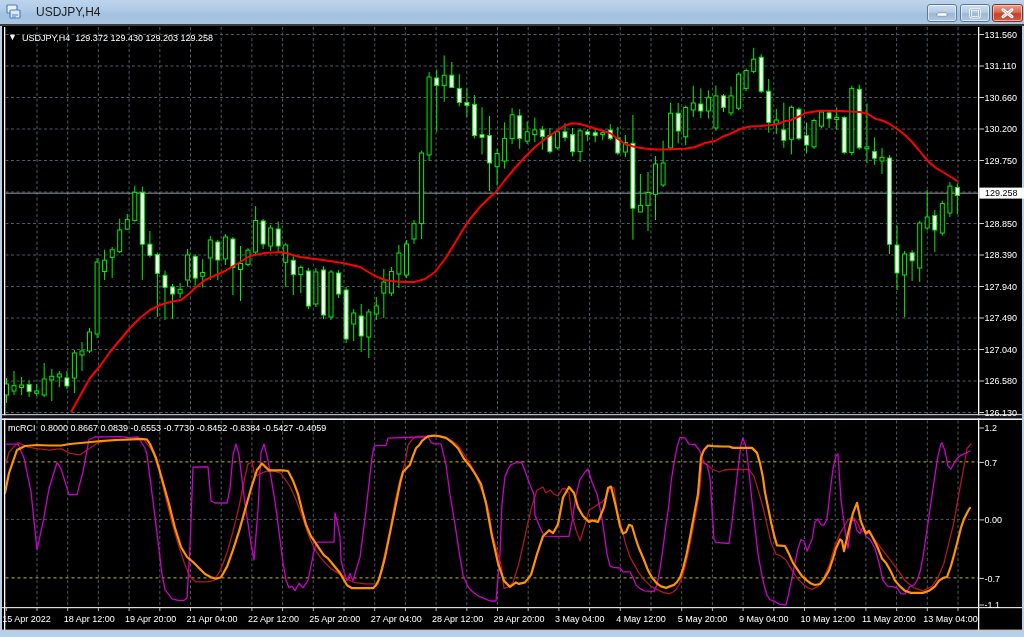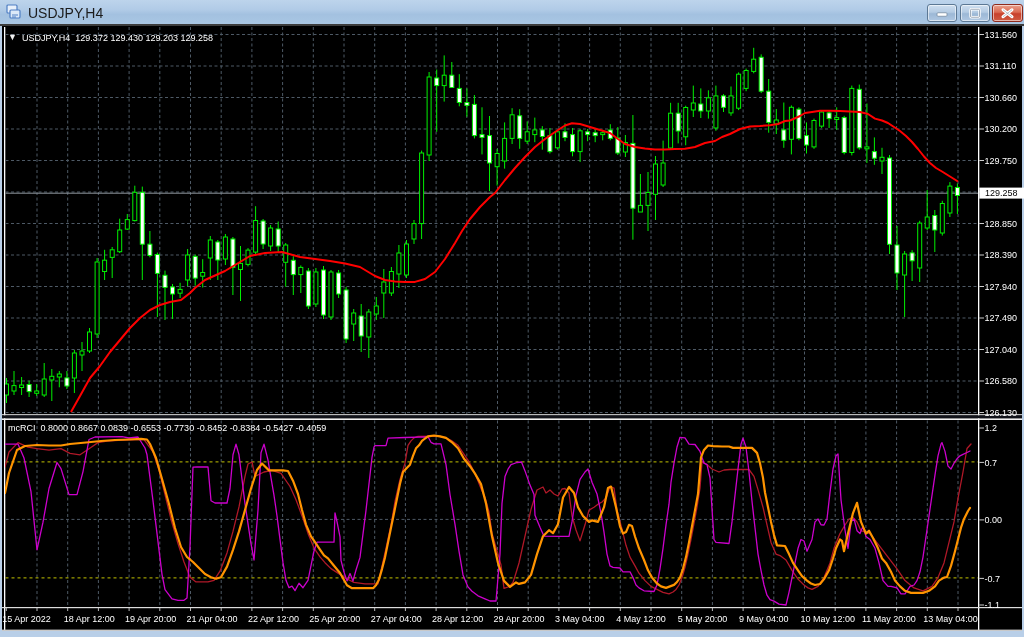--- a/index.html
+++ b/index.html
@@ -1,17 +1,17 @@
 <!DOCTYPE html>
 <html><head><meta charset="utf-8"><title>USDJPY,H4</title>
 <style>
 html,body{margin:0;padding:0;width:1024px;height:637px;overflow:hidden;background:#b9cfe8;font-family:"Liberation Sans",sans-serif;}
 #titlebar{position:absolute;top:0;left:0;width:1024px;height:24px;background:linear-gradient(#bdd4ec 0%,#b1cbe7 40%,#a3c1e0 60%,#a9c6e3 100%);z-index:5;}
 #ticon{position:absolute;left:6px;top:4px;width:15px;height:15px;}
-#ttext{position:absolute;left:28px;top:5px;font-size:14px;color:#1c1c1c;}
+#ttext{position:absolute;left:36px;top:5px;font-size:12px;color:#1c1c1c;}
 .wbtn{position:absolute;top:3.5px;width:28px;height:16.5px;border-radius:3px;border:1px solid #5c7894;background:linear-gradient(#cfdff0 0%,#b4cbe3 45%,#9cb8d6 55%,#b0c8e2 100%);box-shadow:inset 0 0 0 1px rgba(255,255,255,.55);}
 #bmin{left:927px;}
 #bmax{left:959.5px;}
 #bclose{left:992px;width:29px;background:linear-gradient(#e9a08c 0%,#da6a52 45%,#c7402c 55%,#cf5b42 100%);border-color:#8e2a1c;}
 .glyph{position:absolute;left:0;top:0;width:100%;height:100%;}
 </style></head>
 <body>
 <svg width="1024" height="637" viewBox="0 0 1024 637" style="position:absolute;top:0;left:0">
 <defs>
       <clipPath id="cpm">

